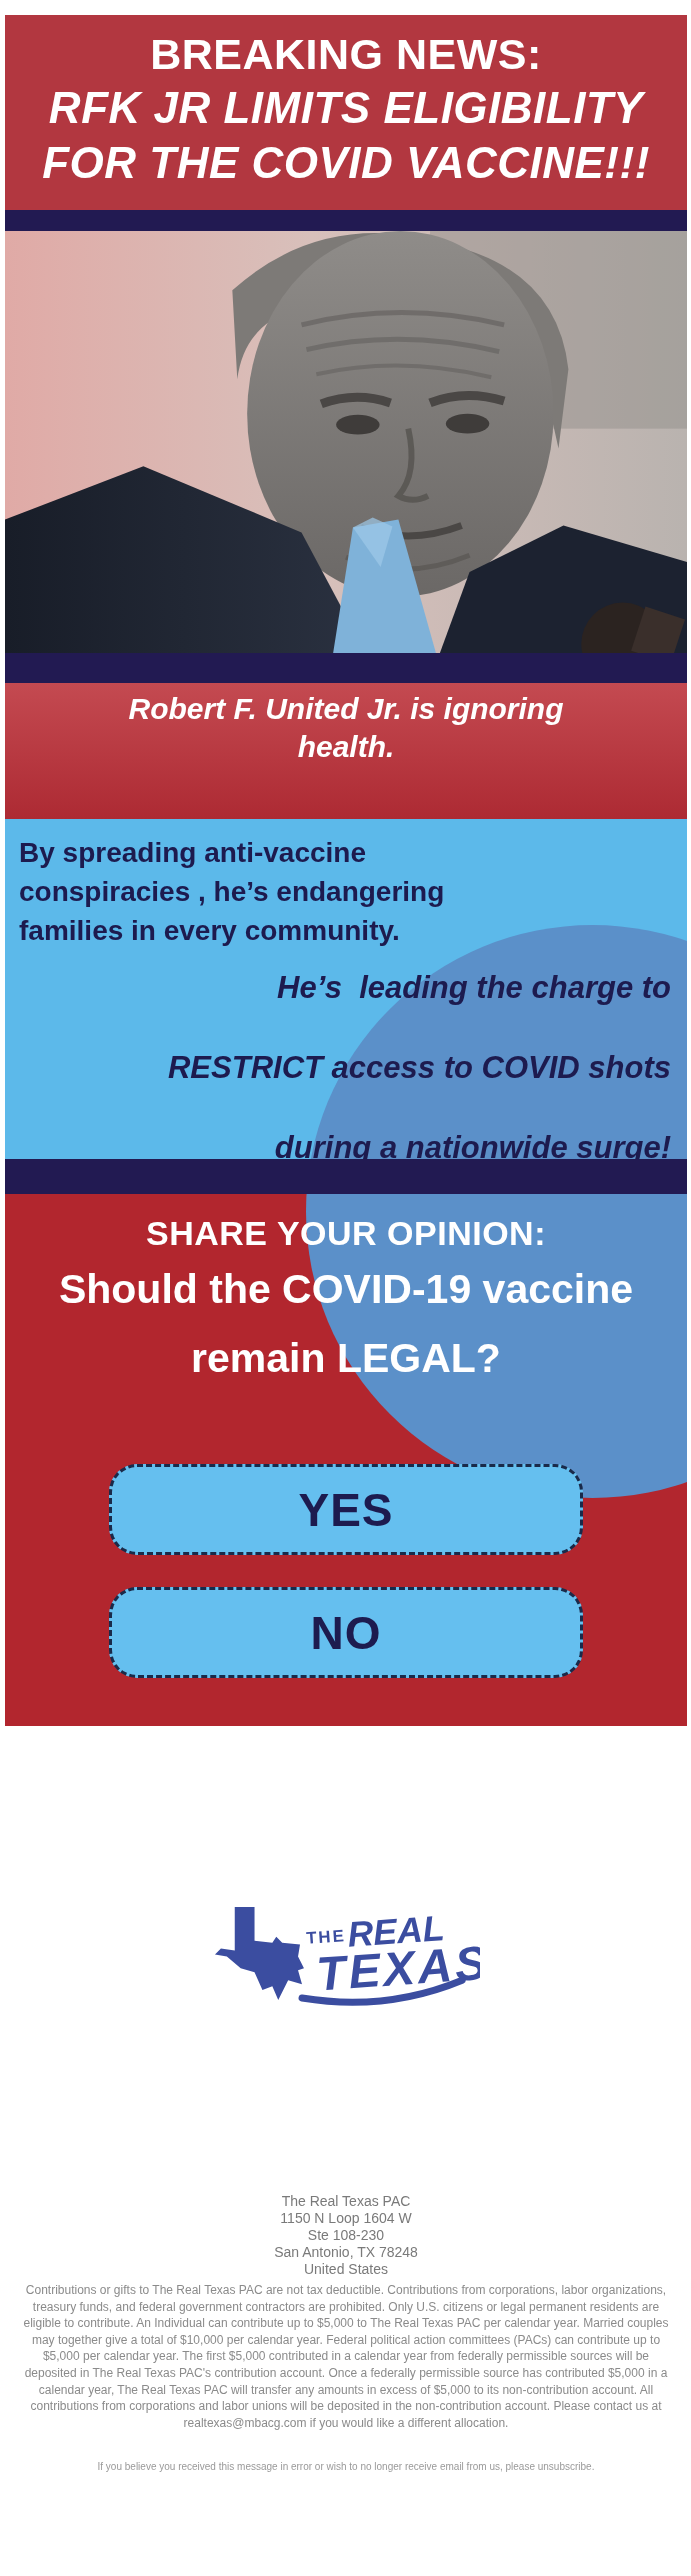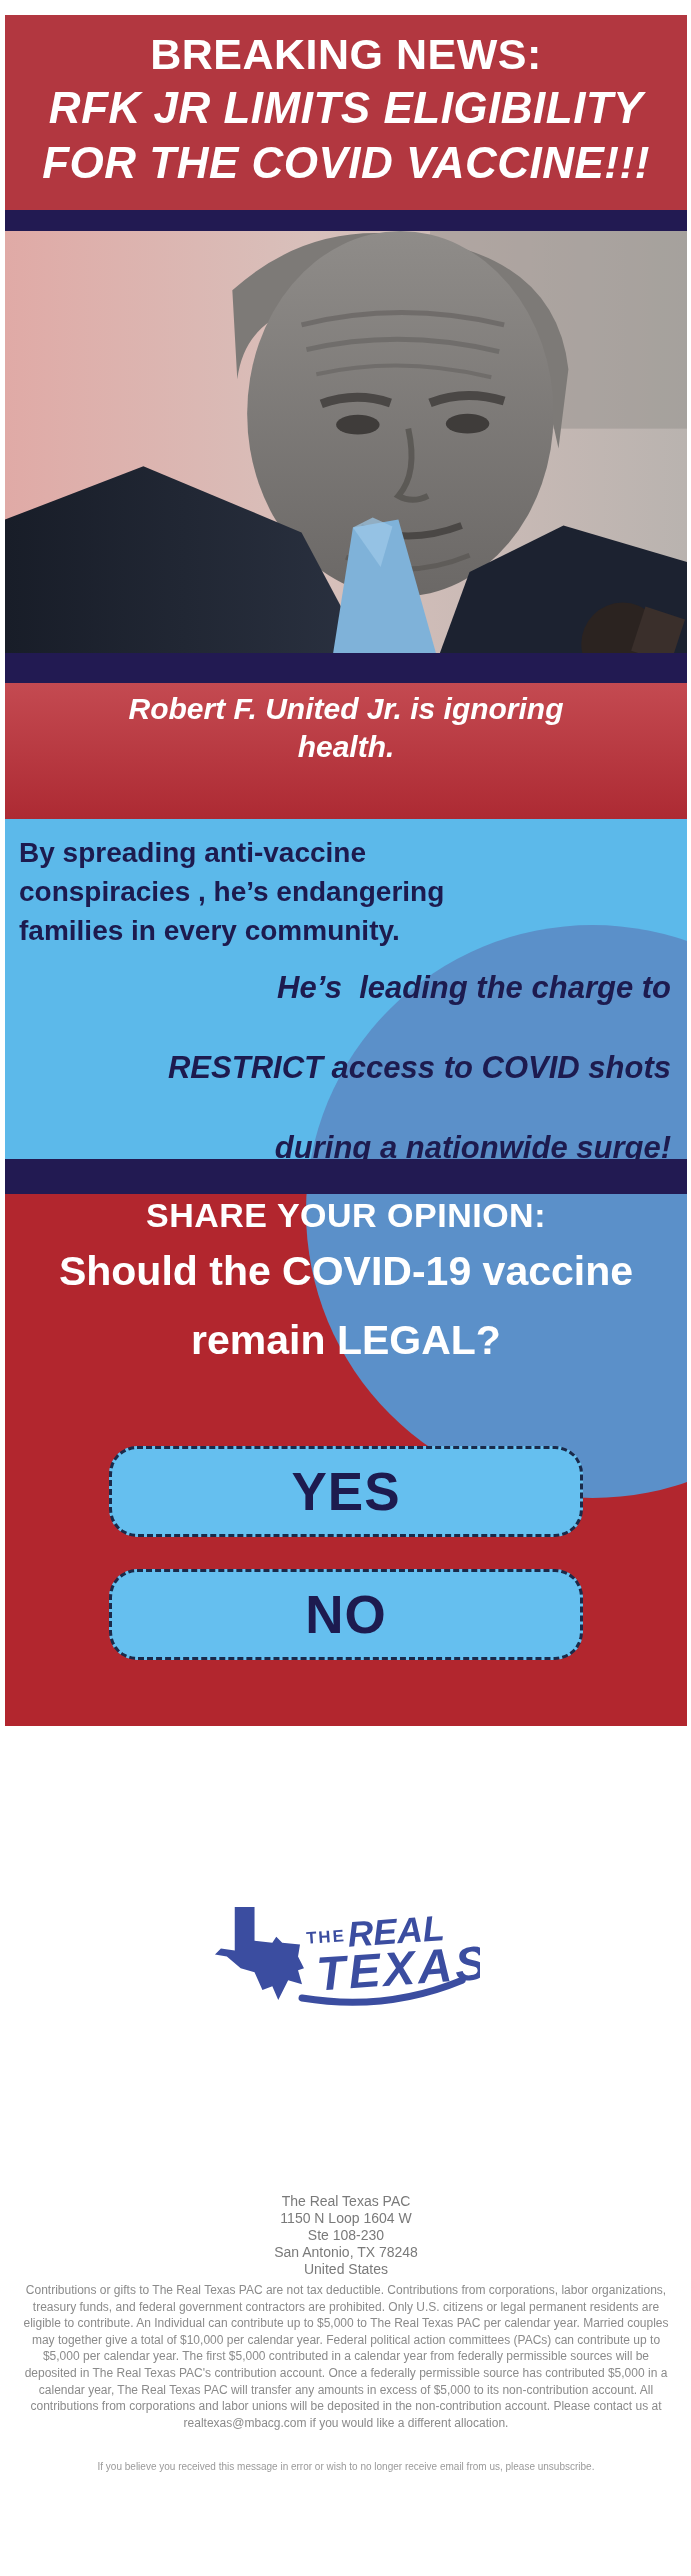--- a/index.html
+++ b/index.html
@@ -25,24 +25,24 @@
   .quote .line:first-child{padding-top:7px;}
 
   
   .wrap{position:relative;overflow:hidden;}
   .circle{position:absolute;left:301px;top:106px;width:573px;height:573px;border-radius:50%;background:#5b90c9;z-index:1;}
   .lightblue{background:#5cb9ea;height:340px;position:relative;}
   .lightblue .p1{position:relative;z-index:2;margin:0;padding:14px 0 0 14px;color:#1d1b4f;font-weight:bold;font-size:28px;line-height:39px;}
   .lightblue .p2{position:relative;z-index:2;margin:18px 16px 0 0;color:#1d1b4f;font-weight:bold;font-style:italic;font-size:31px;line-height:40px;text-align:right;white-space:pre-wrap;}
   .divider2{position:relative;z-index:3;background:#221a52;height:35px;}
   .poll{position:relative;background:#b2262e;height:532px;text-align:center;}
-  .poll .kicker{position:relative;z-index:2;color:#ffffff;font-weight:bold;font-size:34px;line-height:43px;letter-spacing:0.5px;}
+  .poll .kicker{position:relative;z-index:2;color:#ffffff;font-weight:bold;font-size:34px;line-height:43px;padding-top:18px;letter-spacing:0.5px;}
   .poll .q{position:relative;z-index:2;color:#ffffff;font-weight:bold;font-size:41px;line-height:69px;}
   .poll-btn{position:relative;z-index:2;display:flex;align-items:center;justify-content:center;width:474px;height:91px;margin:0 auto;background:#65bfef;border:3px dashed #1a2a4a;border-radius:28px;box-sizing:border-box;cursor:pointer;text-decoration:none;}
-  .poll-btn span{color:#1d1b4f;font-weight:bold;font-size:53px;letter-spacing:1px;}
+  .poll-btn span{color:#1d1b4f;font-weight:bold;font-size:46px;letter-spacing:1px;}
   .btn-yes{margin-top:71px;}
   .btn-no{margin-top:32px;}
 
   
   .logo-box{width:267px;height:109px;margin:175px auto 0 auto;}
   .address{margin-top:183px;text-align:center;color:#7a7a7a;font-size:14px;line-height:17px;}
   .disclaimer{width:648px;margin:4px auto 0 auto;text-align:center;color:#8b8b8b;font-size:12px;line-height:16.6px;}
   .unsub{margin-top:28px;text-align:center;color:#9a9a9a;font-size:10px;line-height:16px;}
   .unsub a{color:#9a9a9a;text-decoration:none;cursor:pointer;}
   .bottom-pad{height:74px;}

